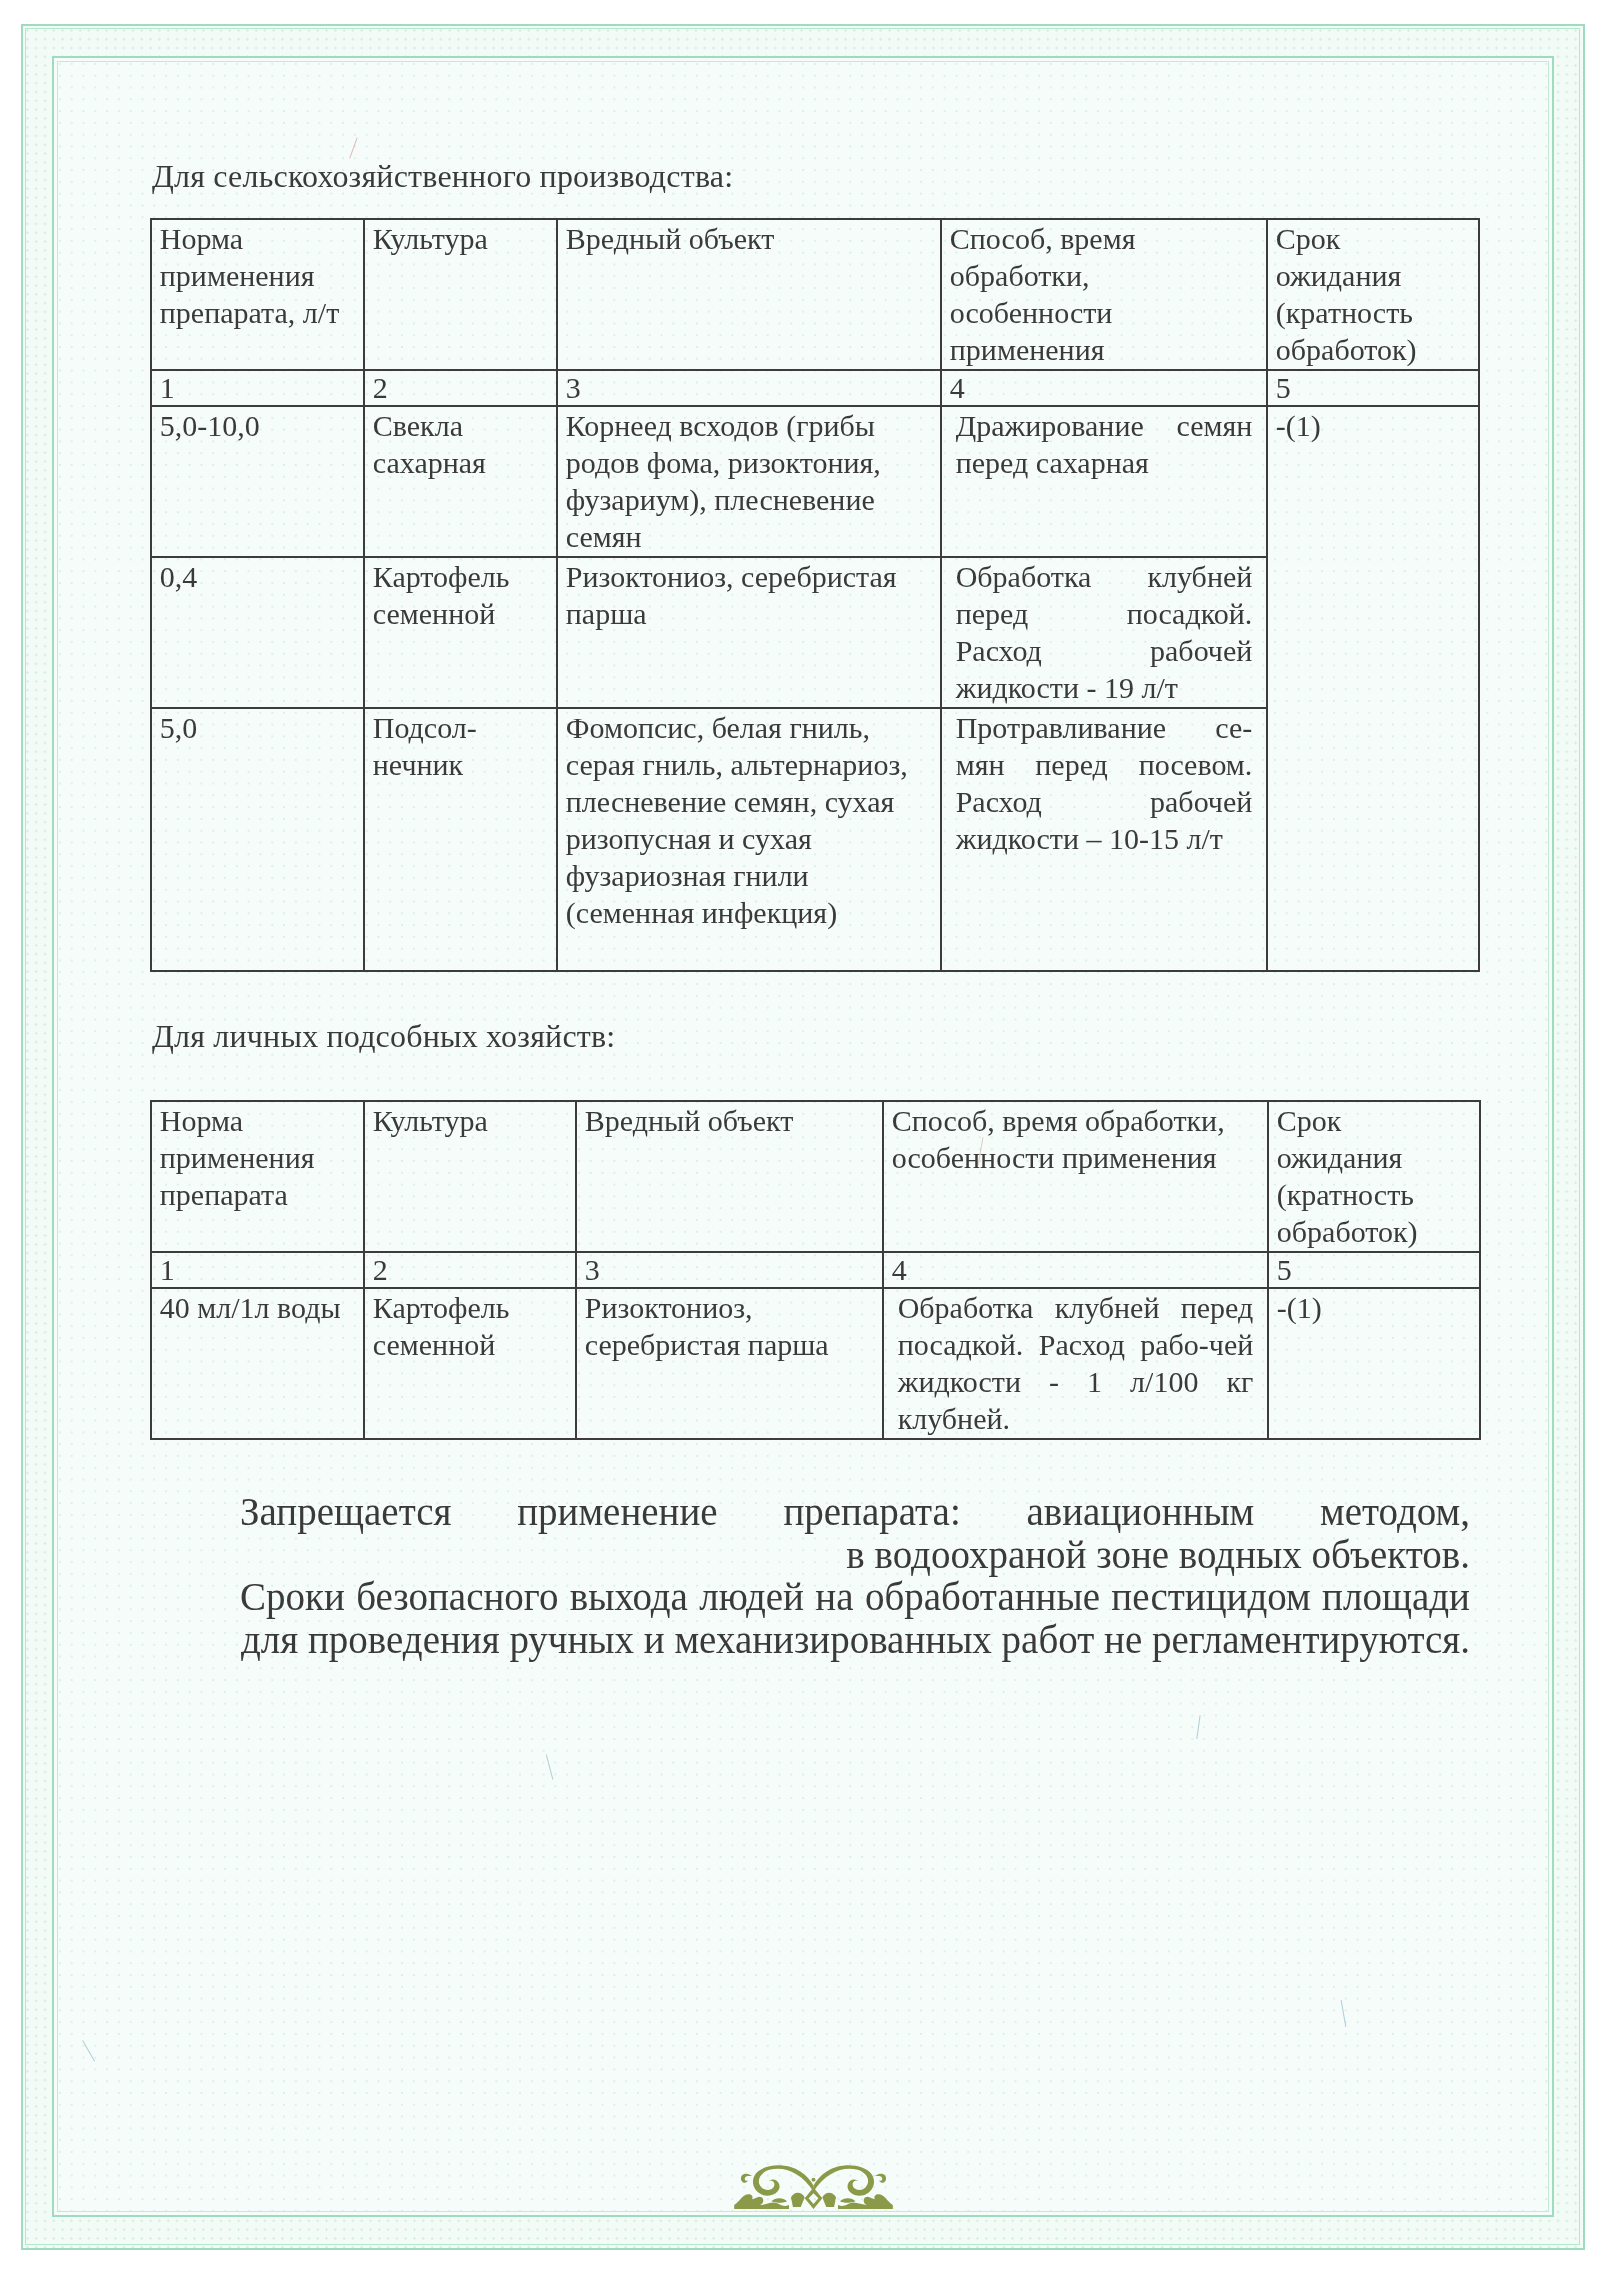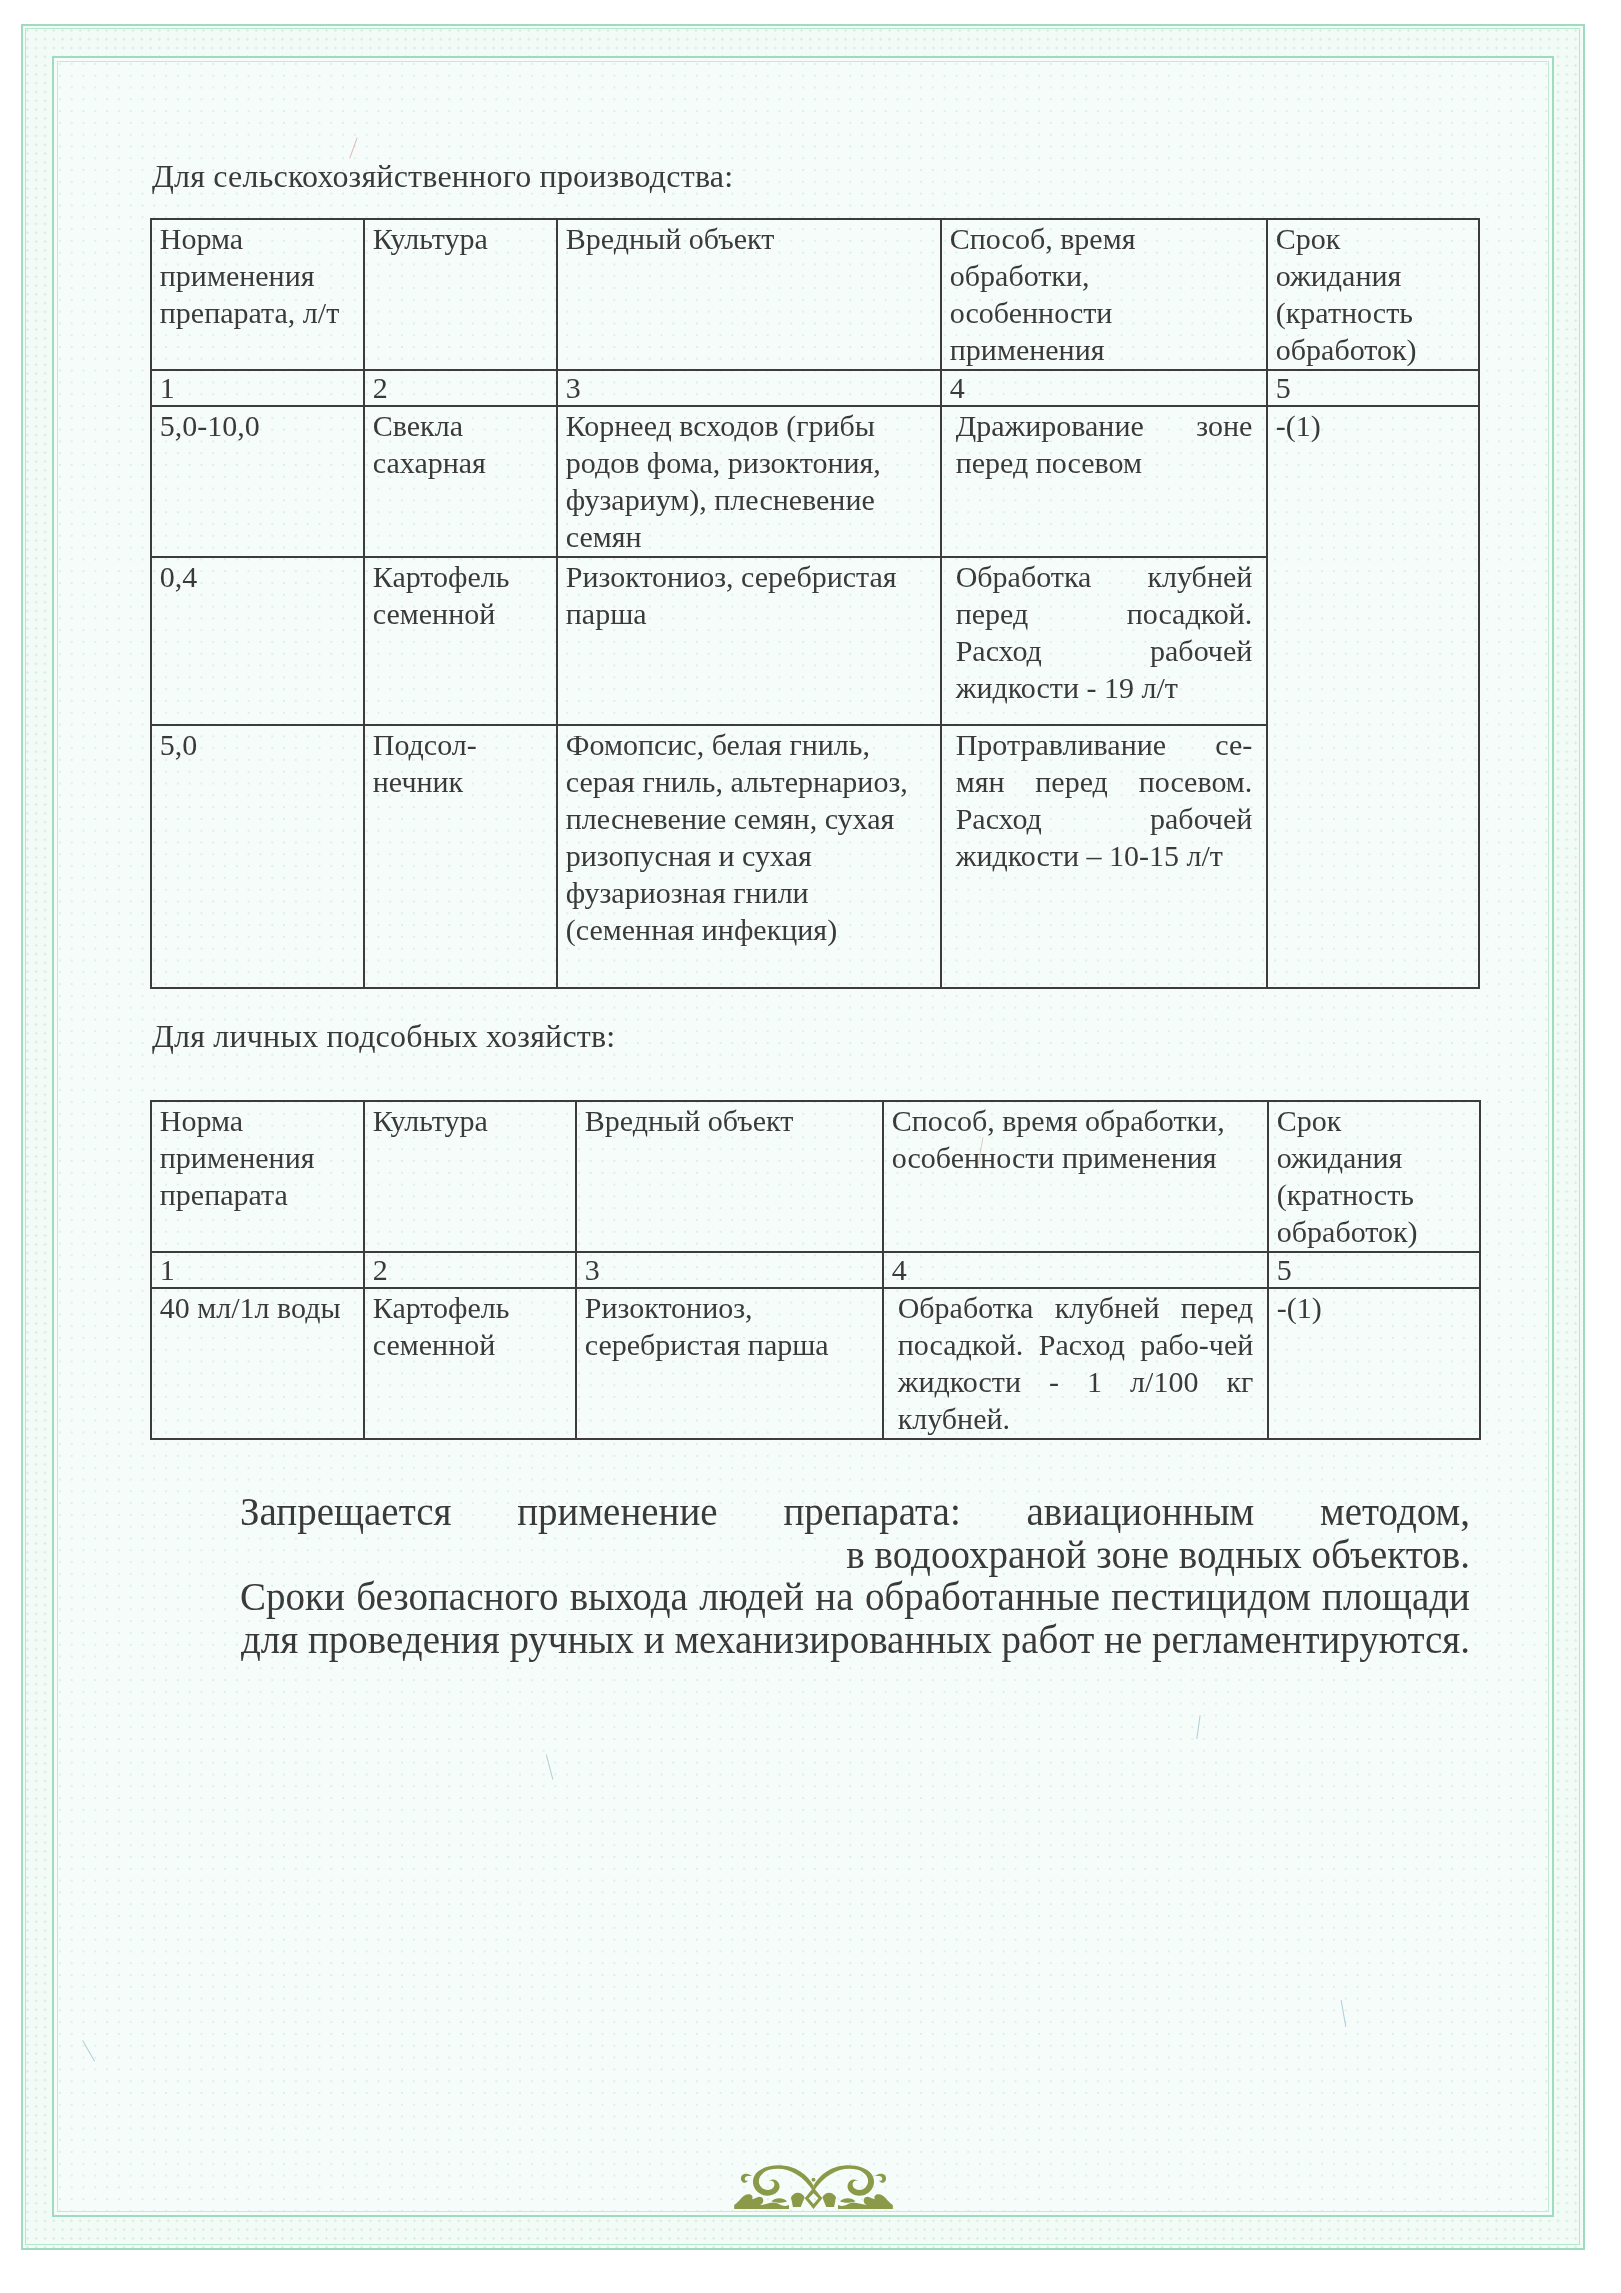--- a/index.html
+++ b/index.html
@@ -94,24 +94,24 @@
     <td>1</td>
     <td>2</td>
     <td>3</td>
     <td>4</td>
     <td>5</td>
   </tr>
   <tr style="height:151px">
     <td>5,0-10,0</td>
     <td>Свекла сахарная</td>
     <td>Корнеед всходов (грибы родов фома, ризоктония, фузариум), плесневение семян</td>
-    <td class="just">Дражирование зоне перед посевом</td>
+    <td class="just">Дражирование семян перед сахарная</td>
     <td rowspan="3">-(1)</td>
   </tr>
-  <tr style="height:168px">
+  <tr style="height:151px">
     <td>0,4</td>
     <td>Картофель семенной</td>
     <td>Ризоктониоз, серебристая парша</td>
     <td class="just">Обработка клубней перед посадкой. Расход рабочей жидкости - 19 л/т</td>
   </tr>
   <tr style="height:263px">
     <td>5,0</td>
     <td>Подсол-нечник</td>
     <td>Фомопсис, белая гниль, серая гниль, альтернариоз, плесневение семян, сухая ризопусная и сухая фузариозная гнили (семенная инфекция)</td>
     <td class="just">Протравливание се-мян перед посевом. Расход рабочей жидкости – 10-15 л/т</td>

